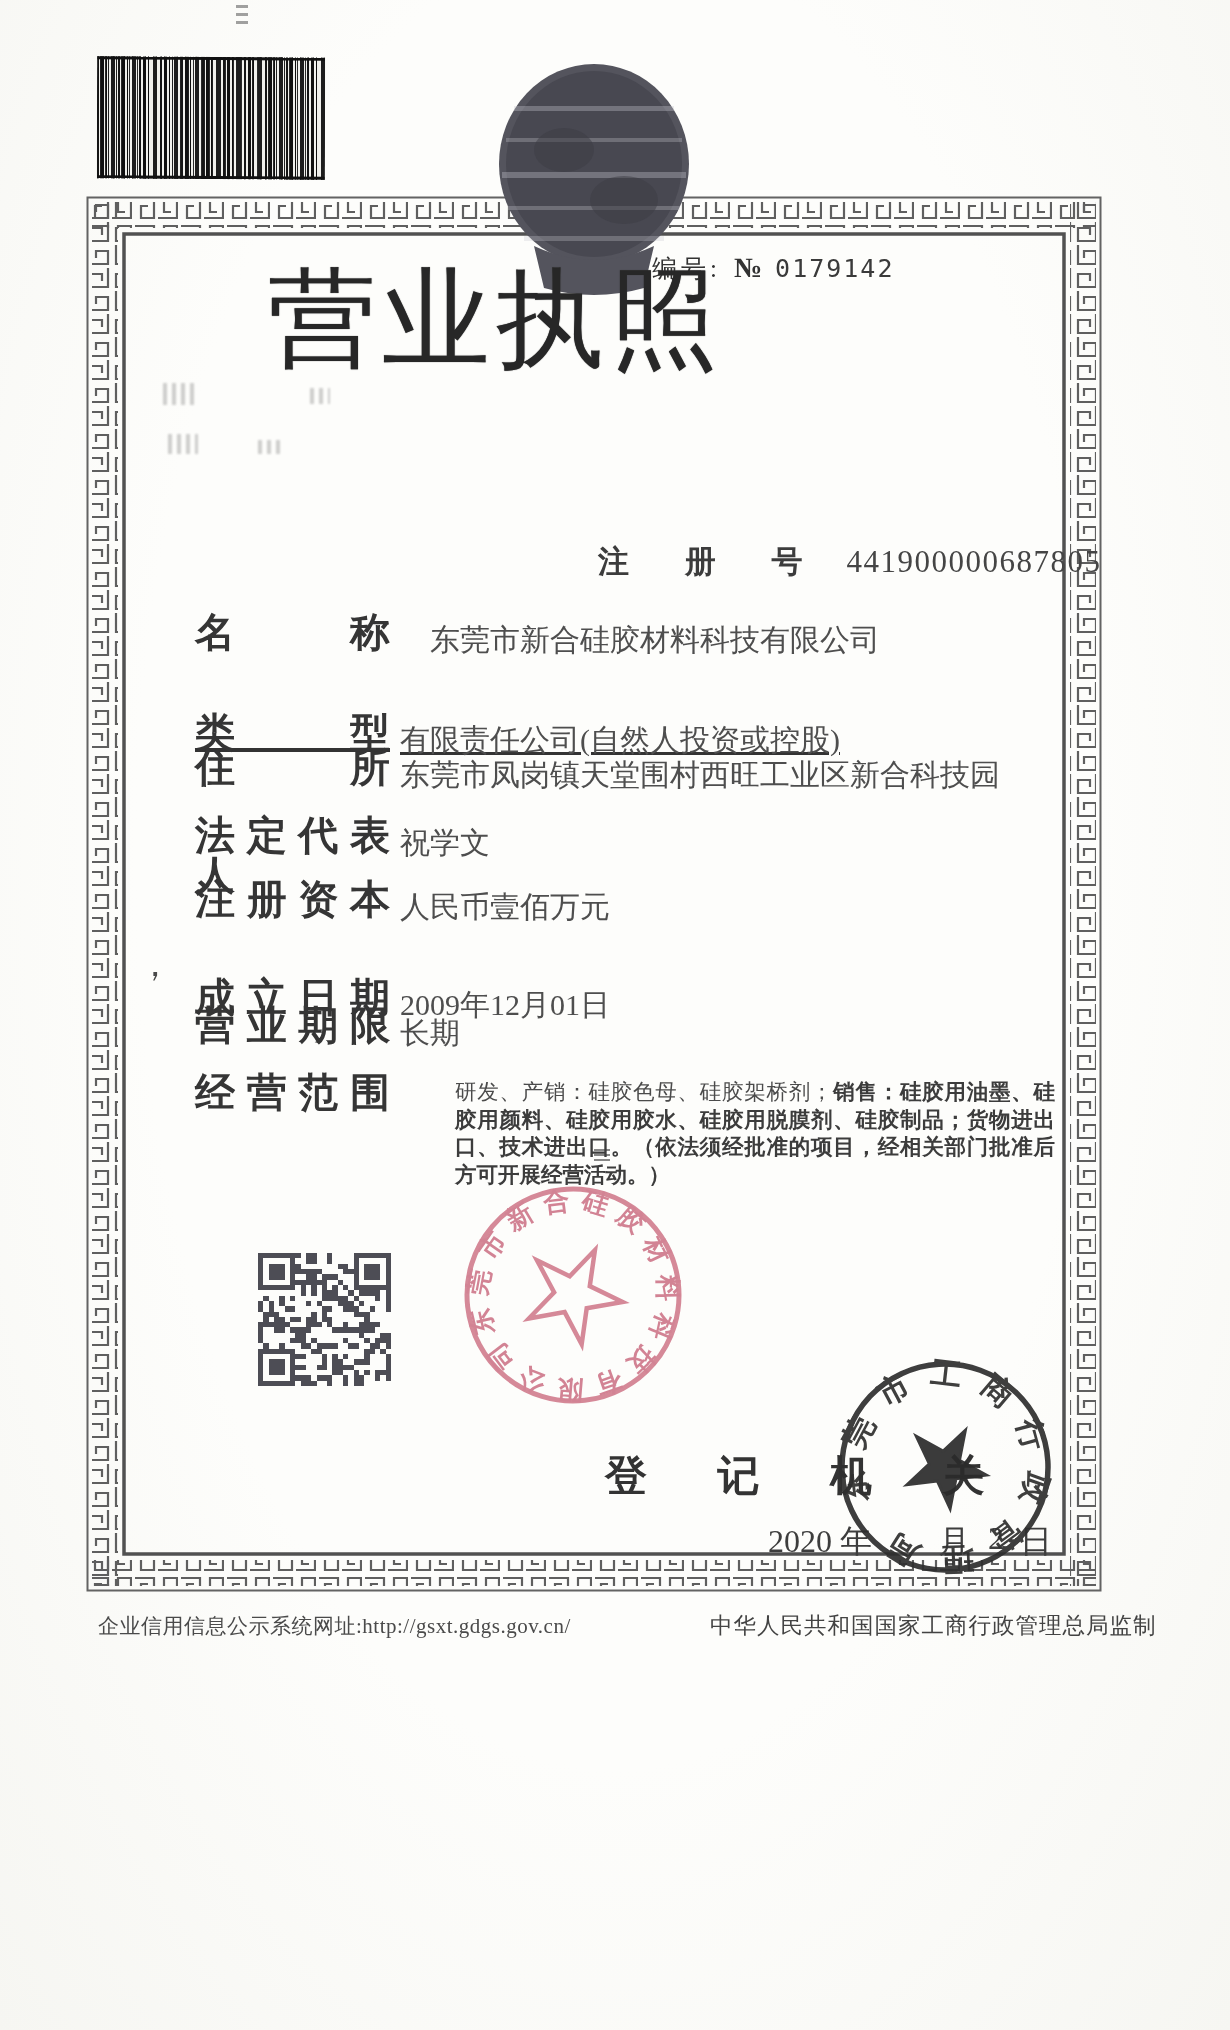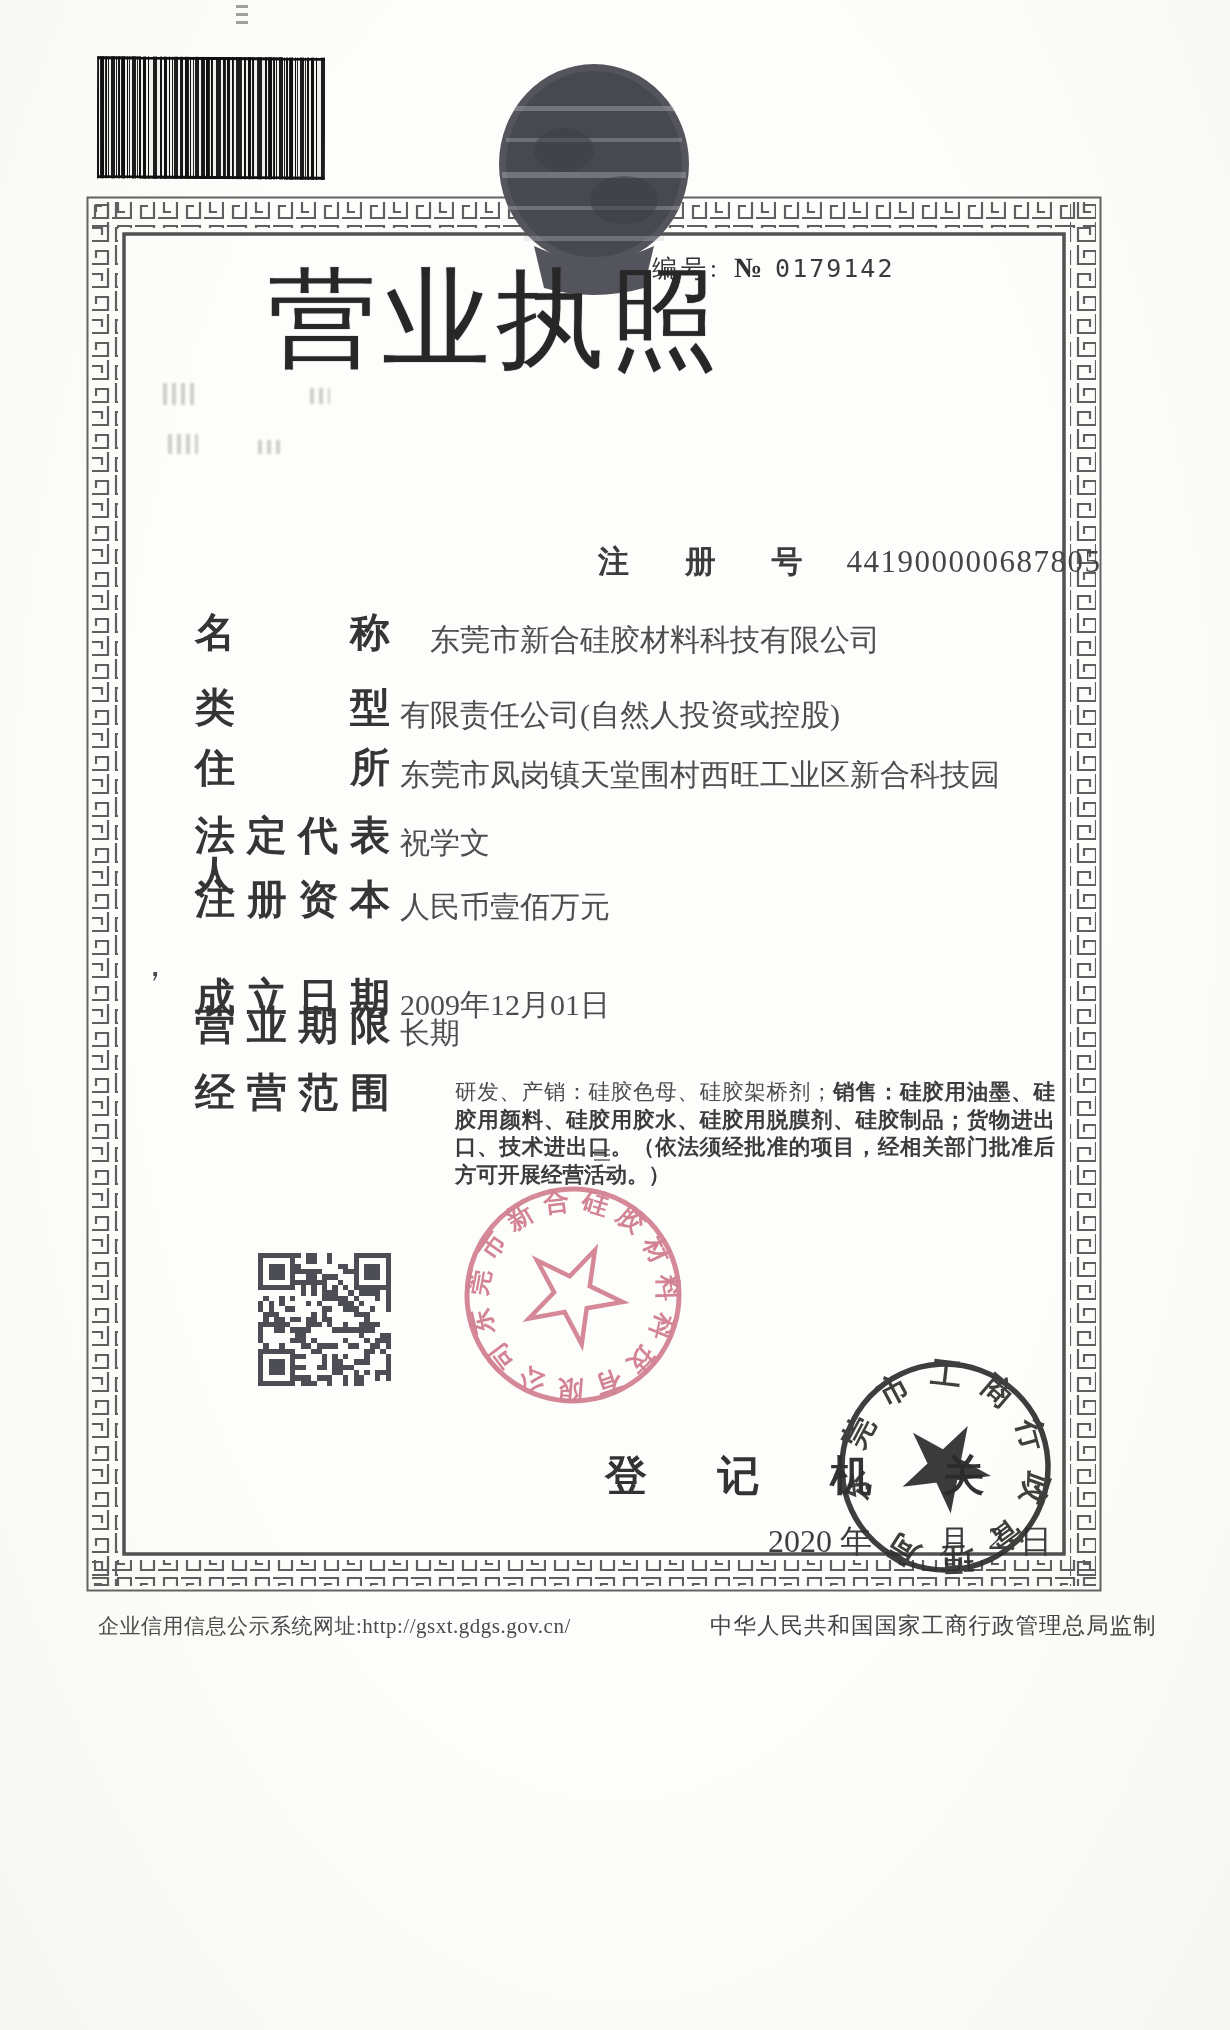--- a/index.html
+++ b/index.html
@@ -154,21 +154,21 @@
   <div class="abs regline">
     <span class="lbl">注 册 号</span>
     <span class="val">441900000687805</span>
   </div>
 
   <div id="fields-list">
       <div class="field-row" style="top: 613px; justify-content: flex-end;">
         <div class="f-label">名称</div>
         <div class="f-value v-name">东莞市新合硅胶材料科技有限公司</div>
       </div>
-      <div class="field-row" style="top: 688px;">
+      <div class="field-row" style="top: 713px; text-decoration: underline;">
         <div class="f-label">类型</div>
         <div class="f-value">有限责任公司(自然人投资或控股)</div>
       </div>
       <div class="field-row" style="top: 748px;">
         <div class="f-label">住所</div>
         <div class="f-value">东莞市凤岗镇天堂围村西旺工业区新合科技园</div>
       </div>
       <div class="field-row" style="top: 816px;">
         <div class="f-label">法定代表人</div>
         <div class="f-value">祝学文</div>

